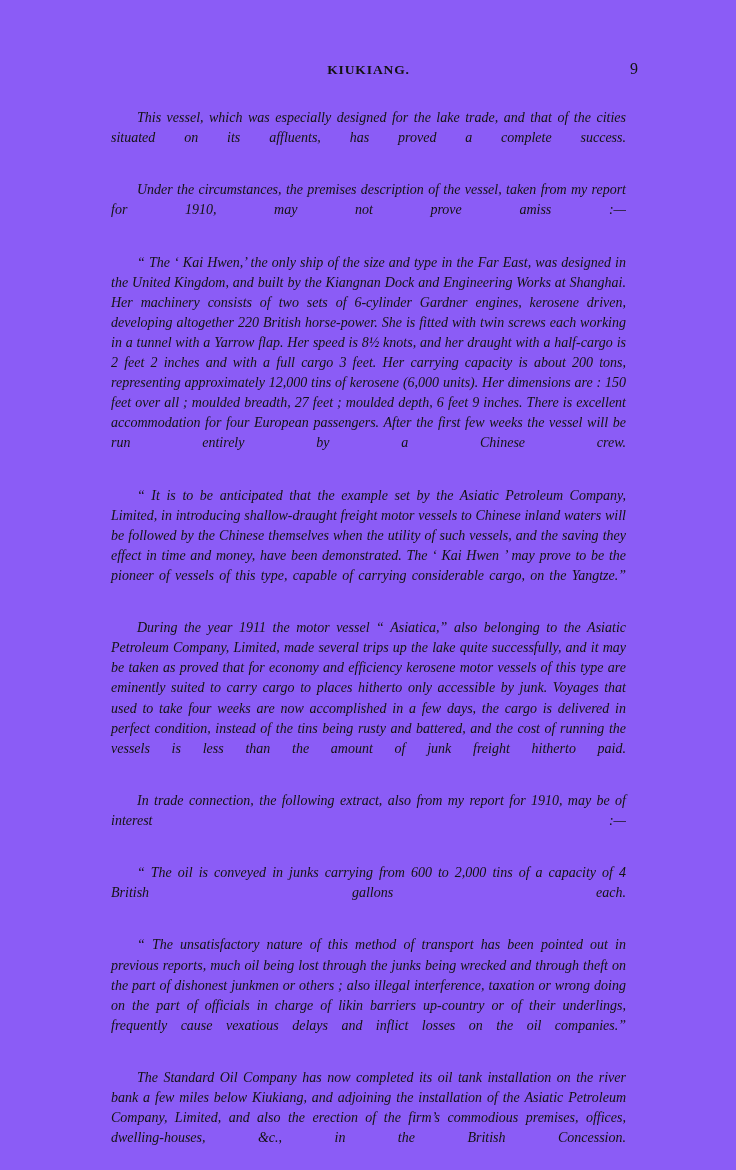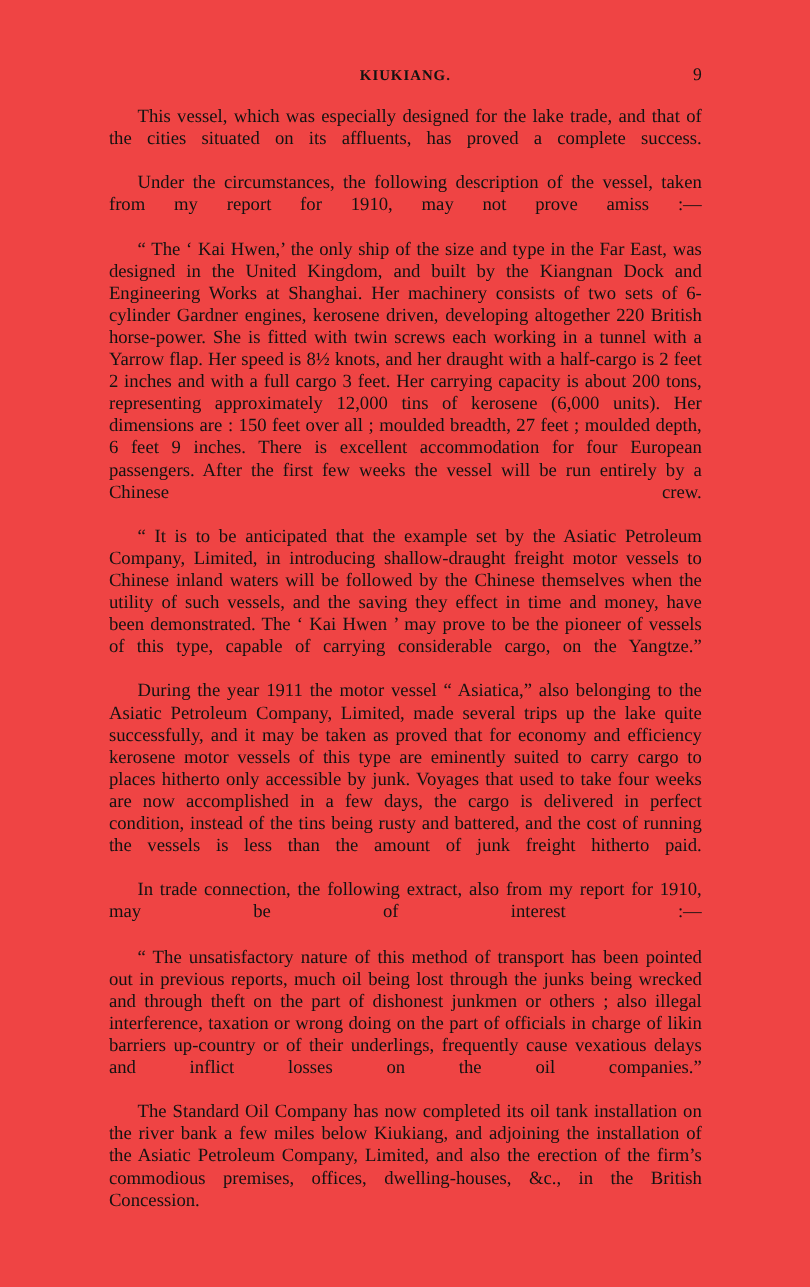--- a/index.html
+++ b/index.html
@@ -43,50 +43,52 @@
     white-space: nowrap;
   }
   
   .textblock {
     position: absolute;
     left: 99px;
     top: 96px;
     width: 539px;
   }
   p.para {
-    margin: 0;
-    font-size: 17px;
+    margin: 12px;
+    font-size: 14px;
     line-height: 20.1px;
     text-align: justify;
     text-indent: 26px;
     text-justify: inter-word;
     word-spacing: 0.2px;
     hyphens: none;
+    font-style: italic;
   }
   
   p.para::after {
     content: "";
     display: inline-block;
     width: 100%;
   }
 </style>
 </head>
 <body>
 
-<div class="page" style="background: #ef4444; color: rgb(19, 19, 17);">
+<div class="page" style="background: #8b5cf6; color: rgb(19, 19, 17);">
 
   <div class="running-head">
     <span class="head-title">KIUKIANG.</span>
     <span class="head-folio">9</span>
   </div>
 
   <div class="textblock">
     <p class="para">This vessel, which was especially designed for the lake trade, and that of the cities situated on its affluents, has proved a complete success.</p>
-    <p class="para">Under the circumstances, the following description of the vessel, taken from my report for 1910, may not prove amiss :—</p>
+    <p class="para">Under the circumstances, the premises description of the vessel, taken from my report for 1910, may not prove amiss :—</p>
     <p class="para">“ The ‘ Kai Hwen,’ the only ship of the size and type in the Far East, was designed in the United Kingdom, and built by the Kiangnan Dock and Engineering Works at Shanghai.   Her machinery consists of two sets of 6-cylinder Gardner engines, kerosene driven, developing altogether 220 British horse-power.   She is fitted with twin screws each working in a tunnel with a Yarrow flap.   Her speed is 8½ knots, and her draught with a half-cargo is 2 feet 2 inches and with a full cargo 3 feet.   Her carrying capacity is about 200 tons, representing approximately 12,000 tins of kerosene (6,000 units).   Her dimensions are : 150 feet over all ; moulded breadth, 27 feet ; moulded depth, 6 feet 9 inches.   There is excellent accommodation for four European passengers.   After the first few weeks the vessel will be run entirely by a Chinese crew.</p>
     <p class="para">“ It is to be anticipated that the example set by the Asiatic Petroleum Company, Limited, in introducing shallow-draught freight motor vessels to Chinese inland waters will be followed by the Chinese themselves when the utility of such vessels, and the saving they effect in time and money, have been demonstrated.   The ‘ Kai Hwen ’ may prove to be the pioneer of vessels of this type, capable of carrying considerable cargo, on the Yangtze.”</p>
     <p class="para">During the year 1911 the motor vessel “ Asiatica,” also belonging to the Asiatic Petroleum Company, Limited, made several trips up the lake quite successfully, and it may be taken as proved that for economy and efficiency kerosene motor vessels of this type are eminently suited to carry cargo to places hitherto only accessible by junk.   Voyages that used to take four weeks are now accomplished in a few days, the cargo is delivered in perfect condition, instead of the tins being rusty and battered, and the cost of running the vessels is less than the amount of junk freight hitherto paid.</p>
     <p class="para">In trade connection, the following extract, also from my report for 1910, may be of interest :—</p>
+    <p class="para">“ The oil is conveyed in junks carrying from 600 to 2,000 tins of a capacity of 4 British gallons each.</p>
     <p class="para">“ The unsatisfactory nature of this method of transport has been pointed out in previous reports, much oil being lost through the junks being wrecked and through theft on the part of dishonest junkmen or others ; also illegal interference, taxation or wrong doing on the part of officials in charge of likin barriers up-country or of their underlings, frequently cause vexatious delays and inflict losses on the oil companies.”</p>
     <p class="para">The Standard Oil Company has now completed its oil tank installation on the river bank a few miles below Kiukiang, and adjoining the installation of the Asiatic Petroleum Company, Limited, and also the erection of the firm’s commodious premises, offices, dwelling-houses, &amp;c., in the British Concession.</p>
   </div>
 
 </div>
 
 </body></html>

